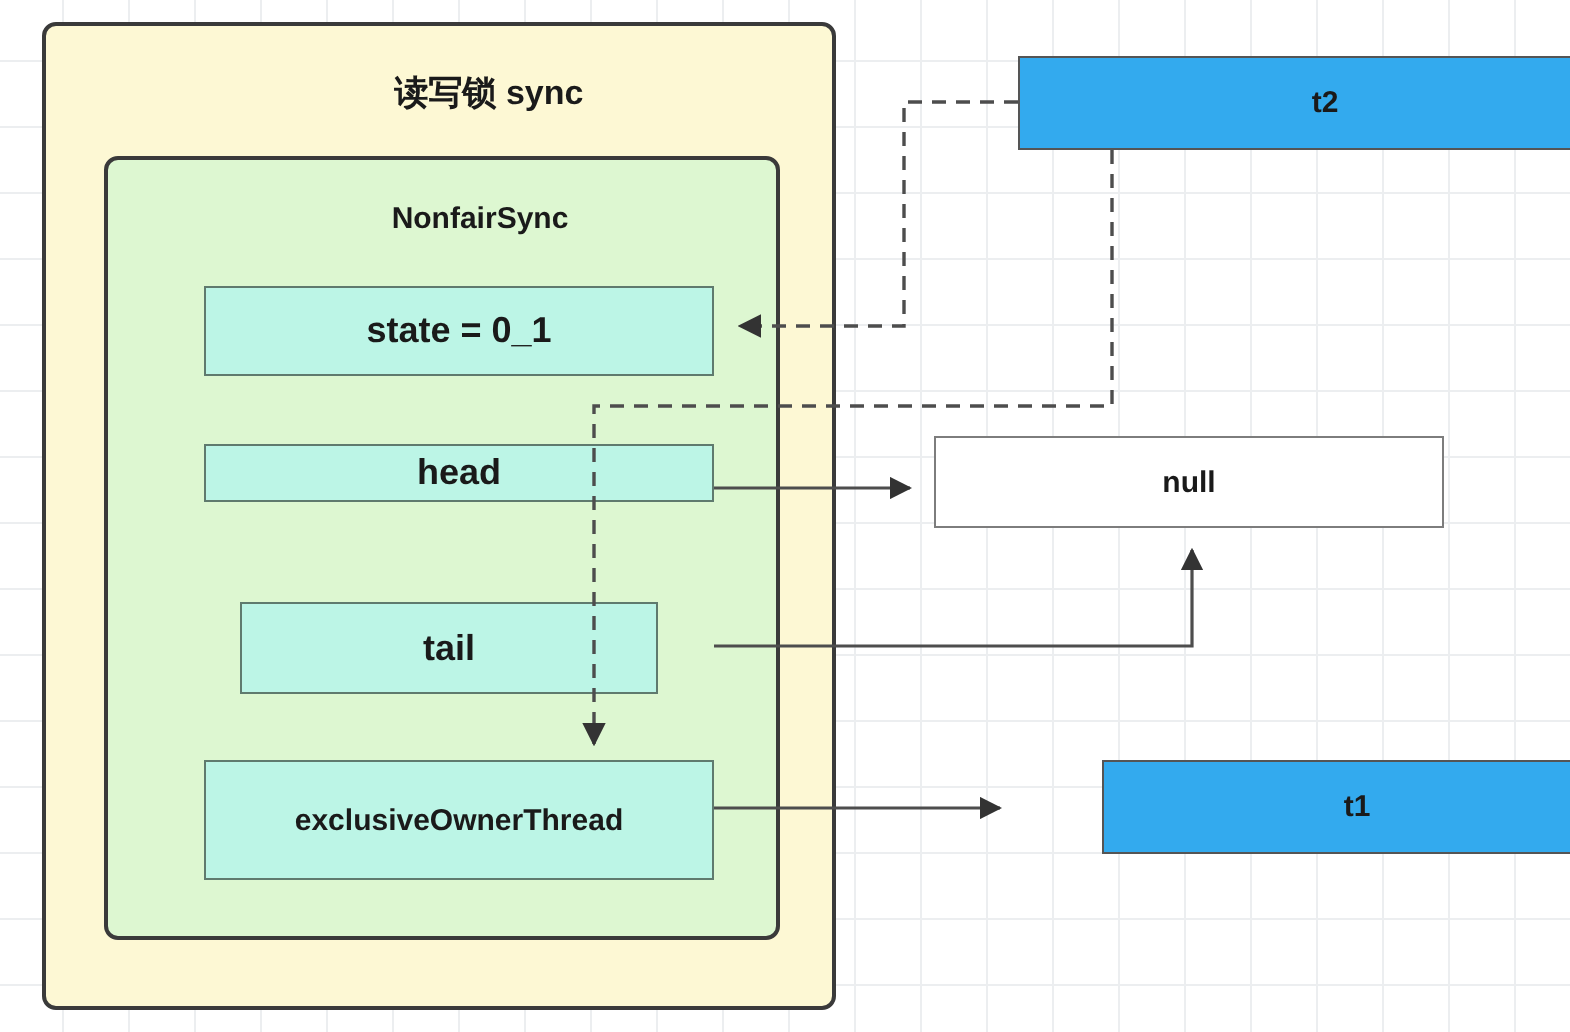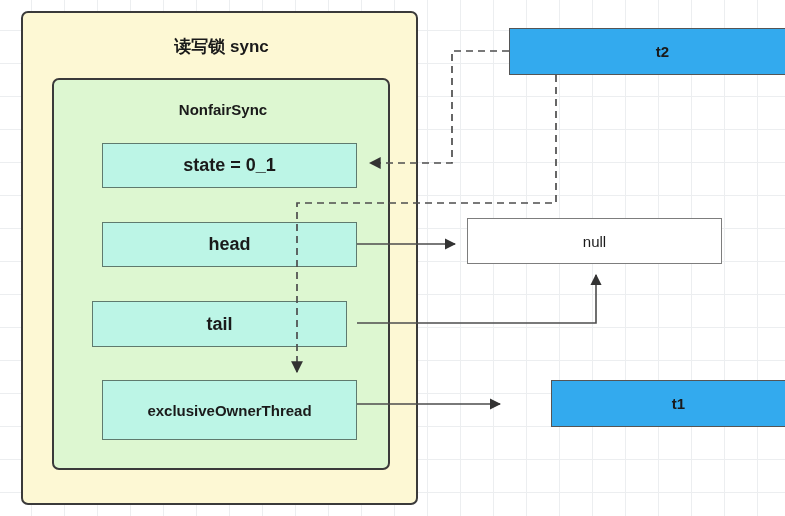--- a/index.html
+++ b/index.html
@@ -31,58 +31,58 @@
   
   #outer-sync{
     left:21px;top:11px;width:397px;height:494px;
     background:#fdf8d4;
     border:2px solid #3a3a3a;
     border-radius:7px;
     display:block;
   }
   #outer-sync-title{
     position:absolute;left:0;top:22px;width:397px;
-    text-align:center;font-size:17px;font-weight:bold;color:#1a1a1a;
+    text-align:center;font-size:17px;font-weight:bold;color:#1a1a1a;padding-left:23px;
   }
   
   #nonfair-sync{
     left:52px;top:78px;width:338px;height:392px;
     background:#ddf7d1;
     border:2px solid #3a3a3a;
     border-radius:7px;
     display:block;
   }
   #nonfair-sync-title{
     position:absolute;left:0;top:21px;width:338px;
-    text-align:center;font-size:15px;font-weight:bold;color:#1a1a1a;
+    text-align:center;font-size:15px;font-weight:bold;color:#1a1a1a;padding-left:17px;
   }
   .field-box{
     background:#bcf5e6;
     border:1px solid #5f7a6e;
     font-size:18px;
     font-weight:bold;
   }
   #field-state{left:102px;top:143px;width:255px;height:45px;}
-  #field-head{left:102px;top:222px;width:255px;height:45px;}
-  #field-tail{left:92px;top:301px;width:255px;height:46px;text-align:right;}
+  #field-head{left:102px;top:222px;width:255px;height:29px;}
+  #field-tail{left:120px;top:301px;width:209px;height:46px;text-align:right;}
   #field-owner{left:102px;top:380px;width:255px;height:60px;font-size:15px;}
   .thread-box{
     background:#33aaee;
     border:1px solid #555555;
     font-size:15px;
     font-weight:bold;
     color:#1a1a1a;
   }
   #thread-t2{left:509px;top:28px;width:307px;height:47px;}
   #thread-t1{left:509px;top:380px;width:255px;height:47px;margin-left:42px;}
   #node-null{
     left:467px;top:218px;width:255px;height:46px;
     background:#ffffff;
     border:1px solid #7d7d7d;
-    font-size:15px;font-weight:normal;color:#1a1a1a;
+    font-size:15px;font-weight:bold;color:#1a1a1a;
   }
 </style>
 </head>
 <body>
 
 <div id="canvas">
 
   <div class="box" id="outer-sync">
     <div id="outer-sync-title">读写锁 sync</div>
   </div>

